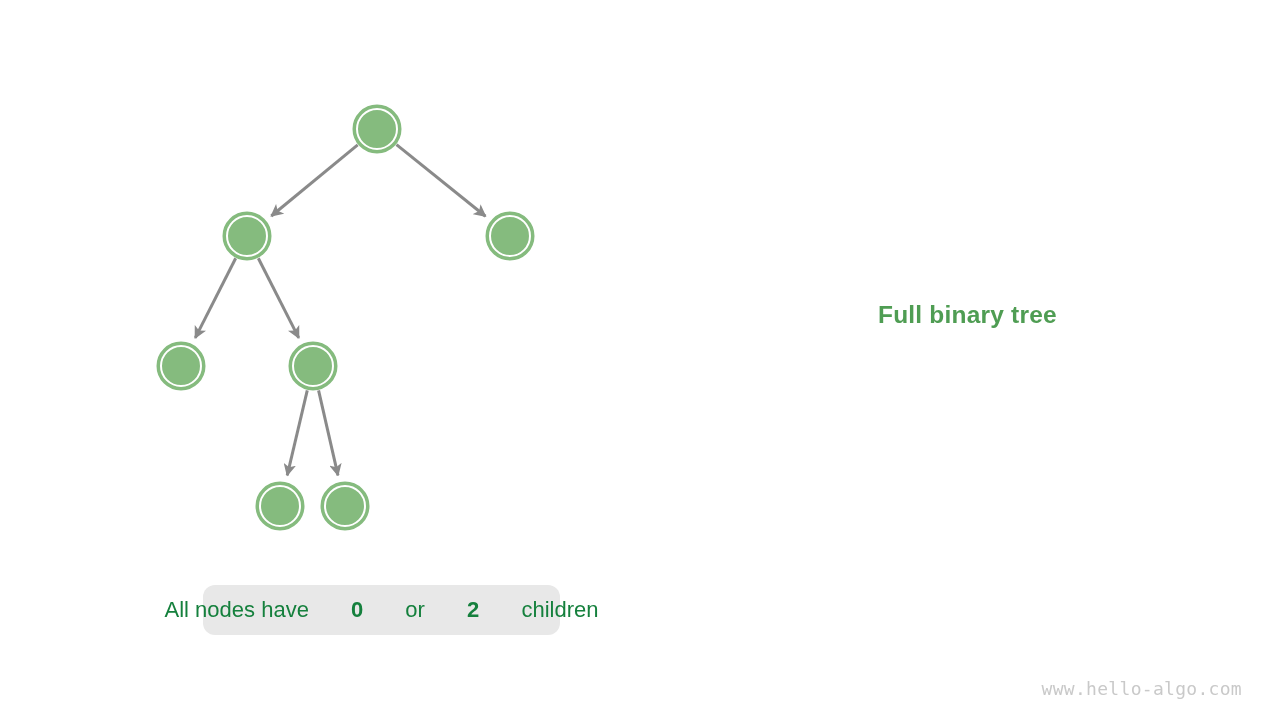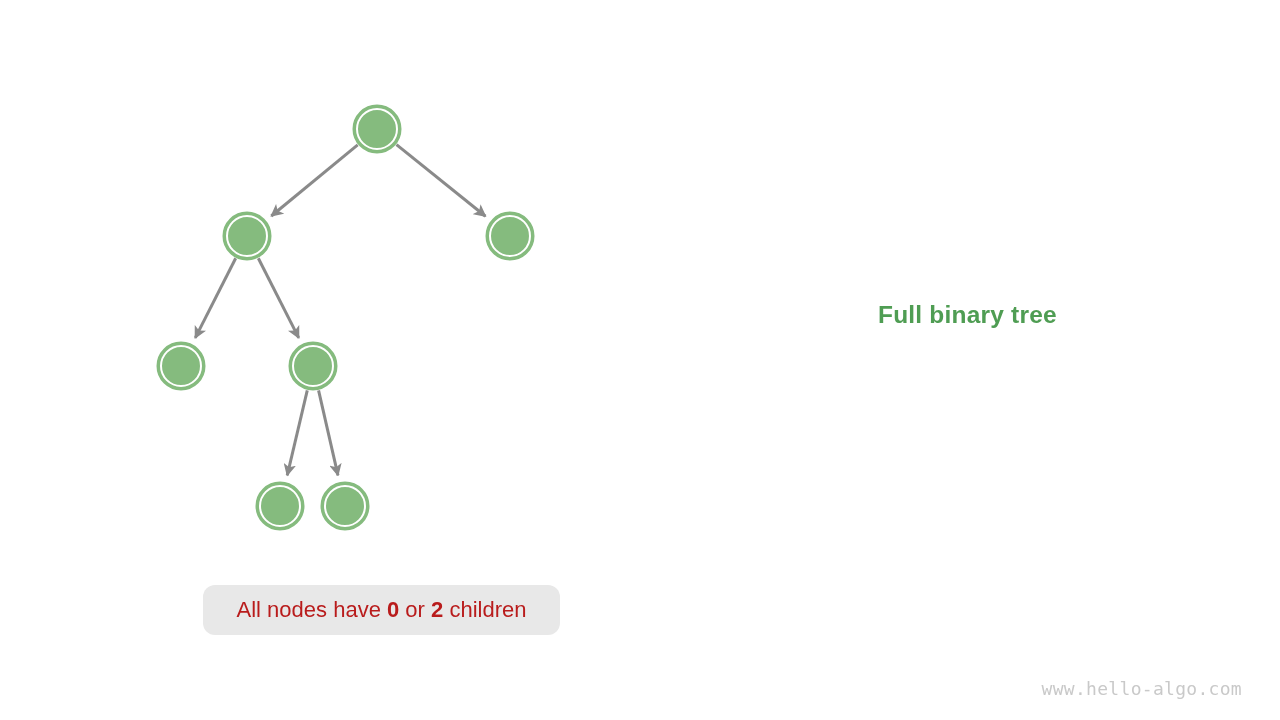--- a/index.html
+++ b/index.html
@@ -97,19 +97,19 @@
         <circle cx="280" cy="506" r="20" fill="none" stroke="#ffffff" stroke-width="2"></circle>
       </g>
       <g>
         <circle cx="345" cy="506" r="23" fill="#85bb7e" stroke="#85bb7e" stroke-width="3"></circle>
         <circle cx="345" cy="506" r="20" fill="none" stroke="#ffffff" stroke-width="2"></circle>
       </g>
     </svg>
 
   <div class="diagram-title" style="color: rgb(79, 157, 83);">Full binary tree</div>
 
-  <div class="caption-pill" style="background: rgb(232, 232, 232); color: #b91c1c;">
+  <div class="caption-pill" style="background: rgb(232, 232, 232); color: #15803d; gap: 36px;">
     <span>All nodes have </span><b>0</b><span> or </span><b>2</b><span> children</span>
   </div>
 
   <div class="watermark" style="color: rgb(201, 201, 201);">www.hello-algo.com</div>
 
 </div>
 
 </body></html>

